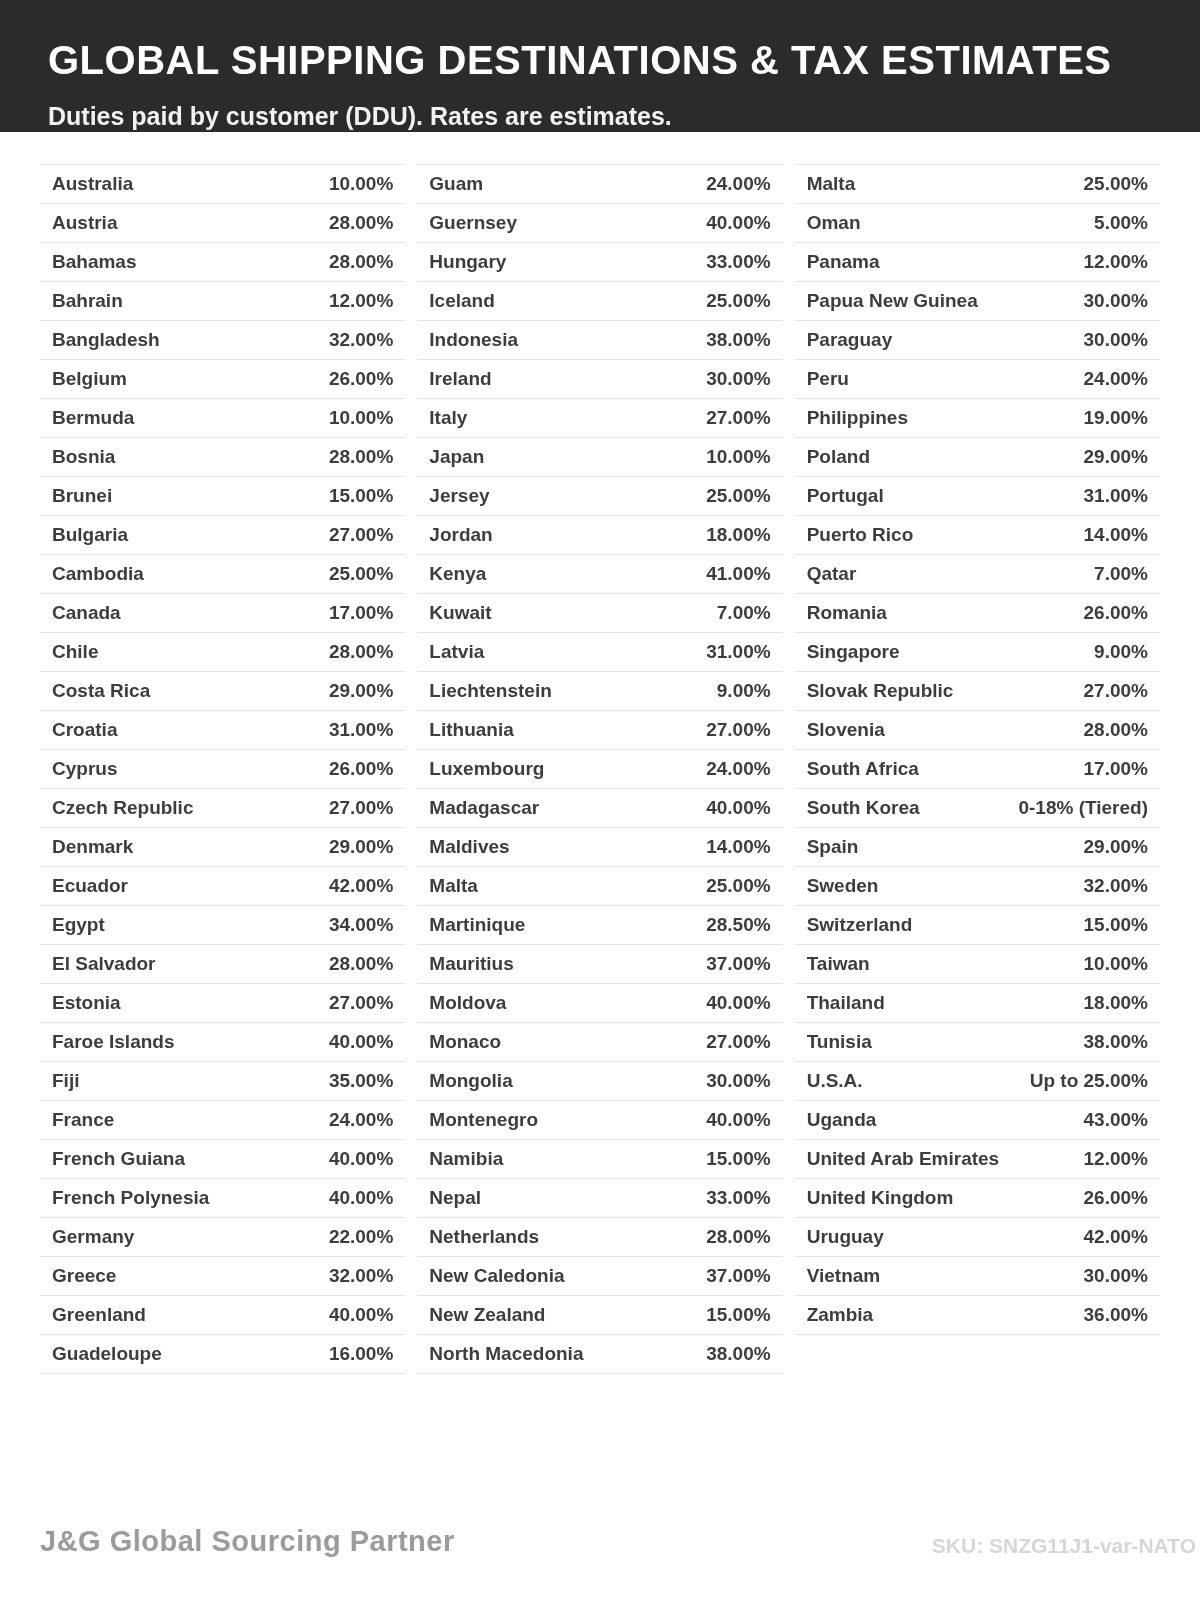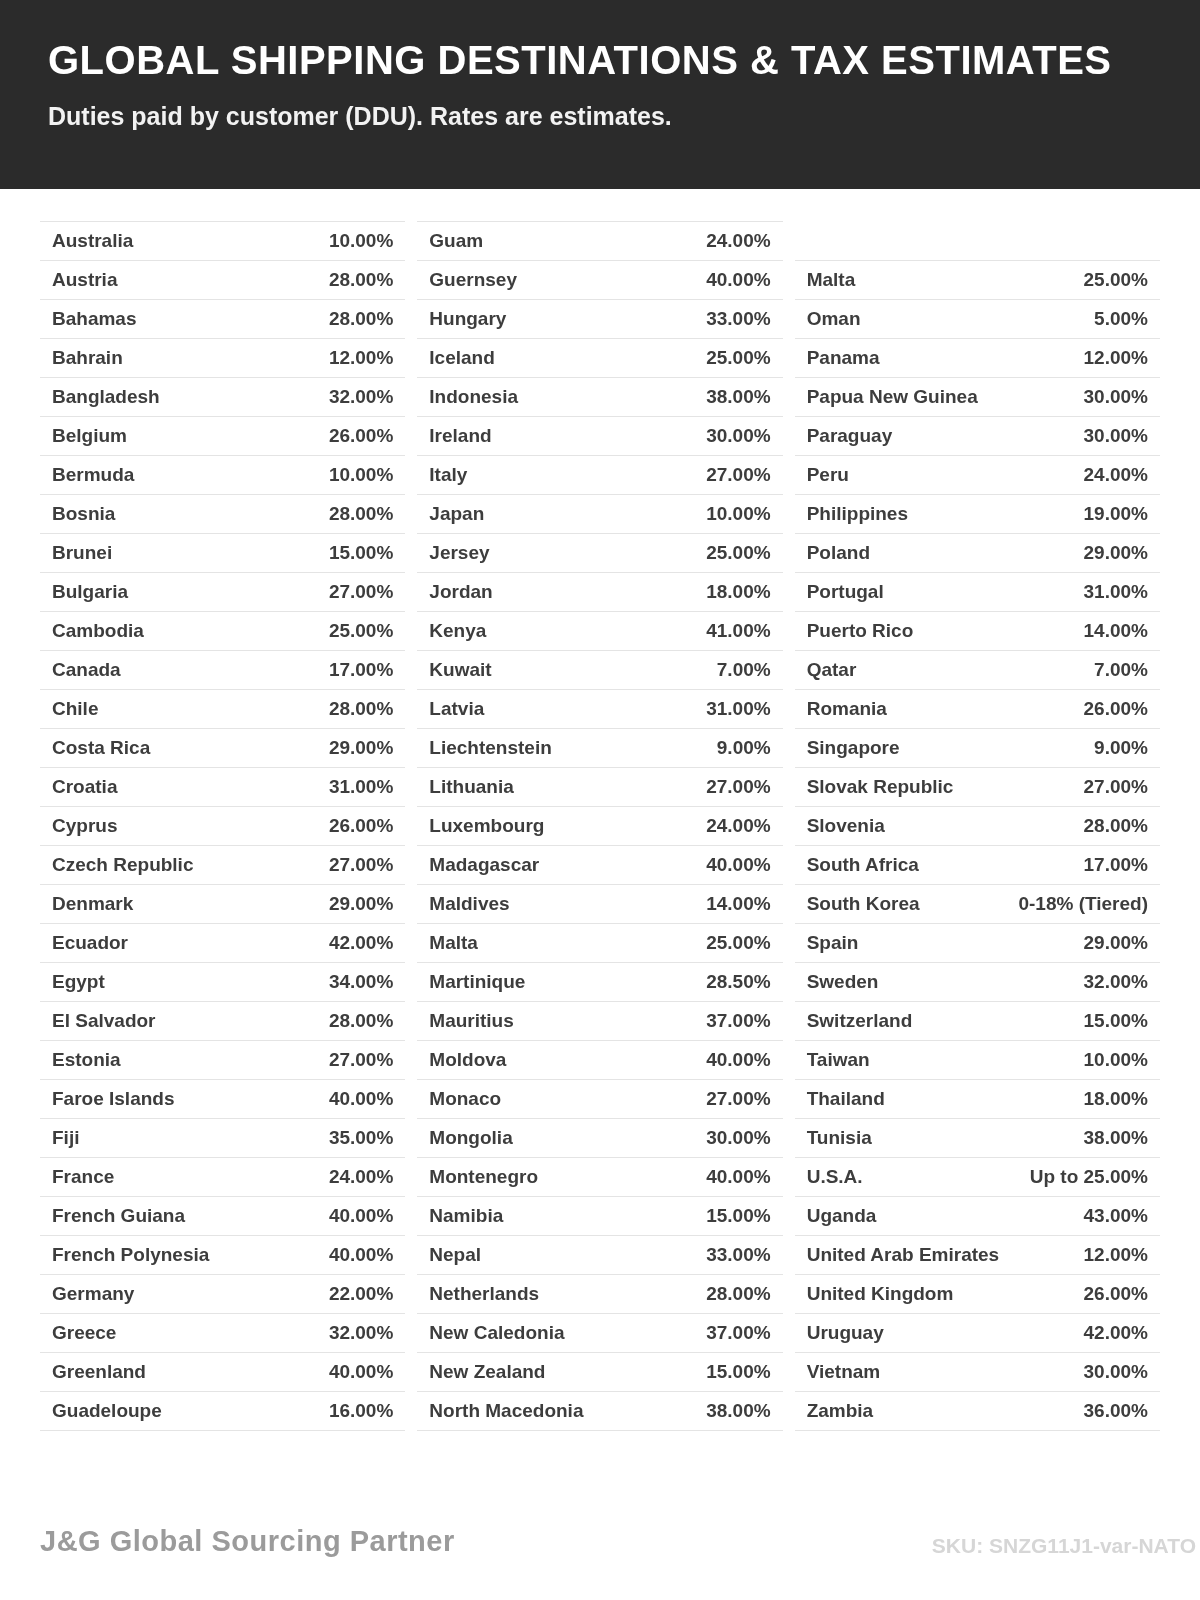--- a/index.html
+++ b/index.html
@@ -9,21 +9,21 @@
     height: 1600px;
     position: relative;
     overflow: hidden;
     font-family: "Liberation Sans", sans-serif;
   }
 
   
   .header {
     background: #2b2b2b;
     width: 100%;
-    height: 189px;
+    height: 132px;
     padding: 38px 48px 0 48px;
   }
   .header .title {
     color: #ffffff;
     font-size: 40px;
     font-weight: 800;
     letter-spacing: 0.5px;
     line-height: 1.1;
     white-space: nowrap;
   }
@@ -33,21 +33,21 @@
     font-weight: 600;
     margin-top: 20px;
     white-space: nowrap;
   }
 
   
   .table-wrap {
     display: flex;
     gap: 12px;
     padding: 32px 40px 0 40px;
-    align-items: flex-end;
+    align-items: flex-start;
   }
   .column {
     flex: 1 1 0;
     border-top: 1px solid #e4e4e4;
   }
   .row {
     display: flex;
     justify-content: space-between;
     align-items: center;
     height: 39px;

